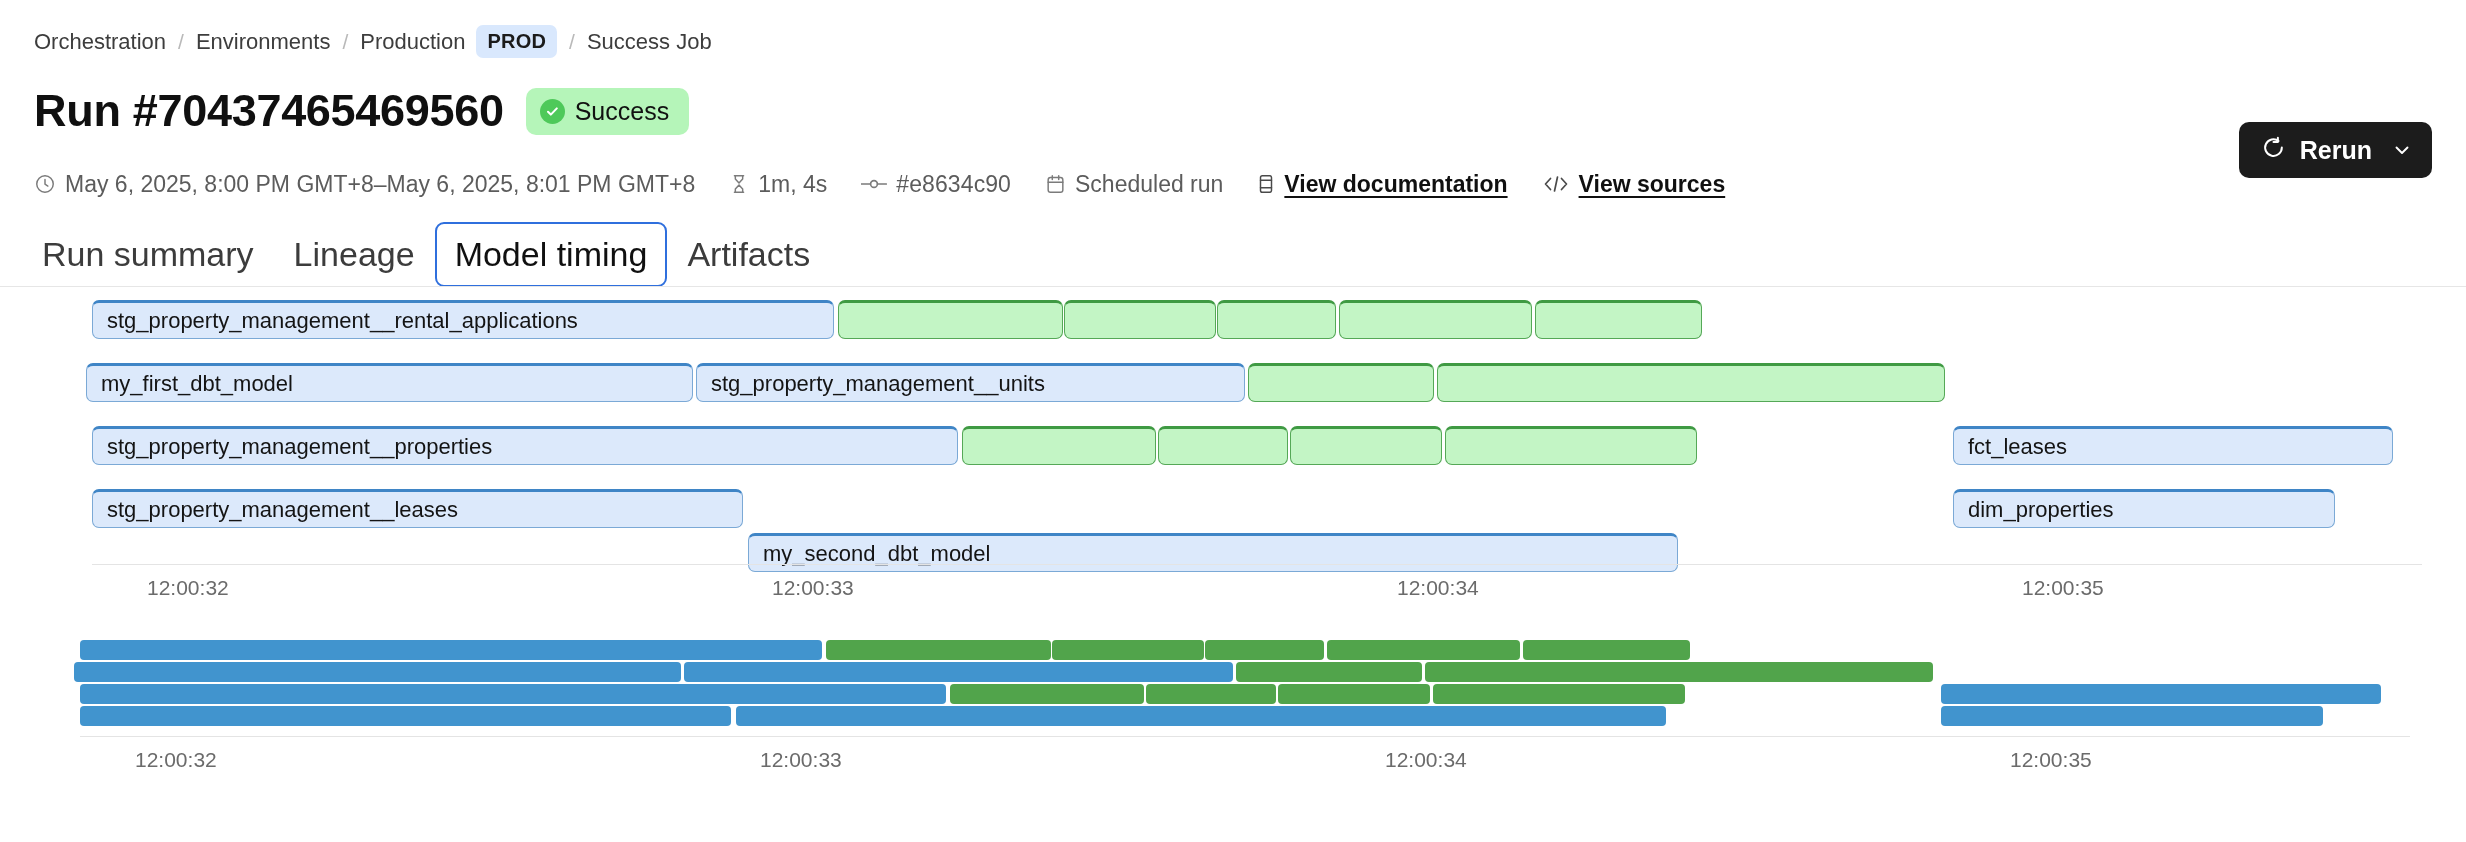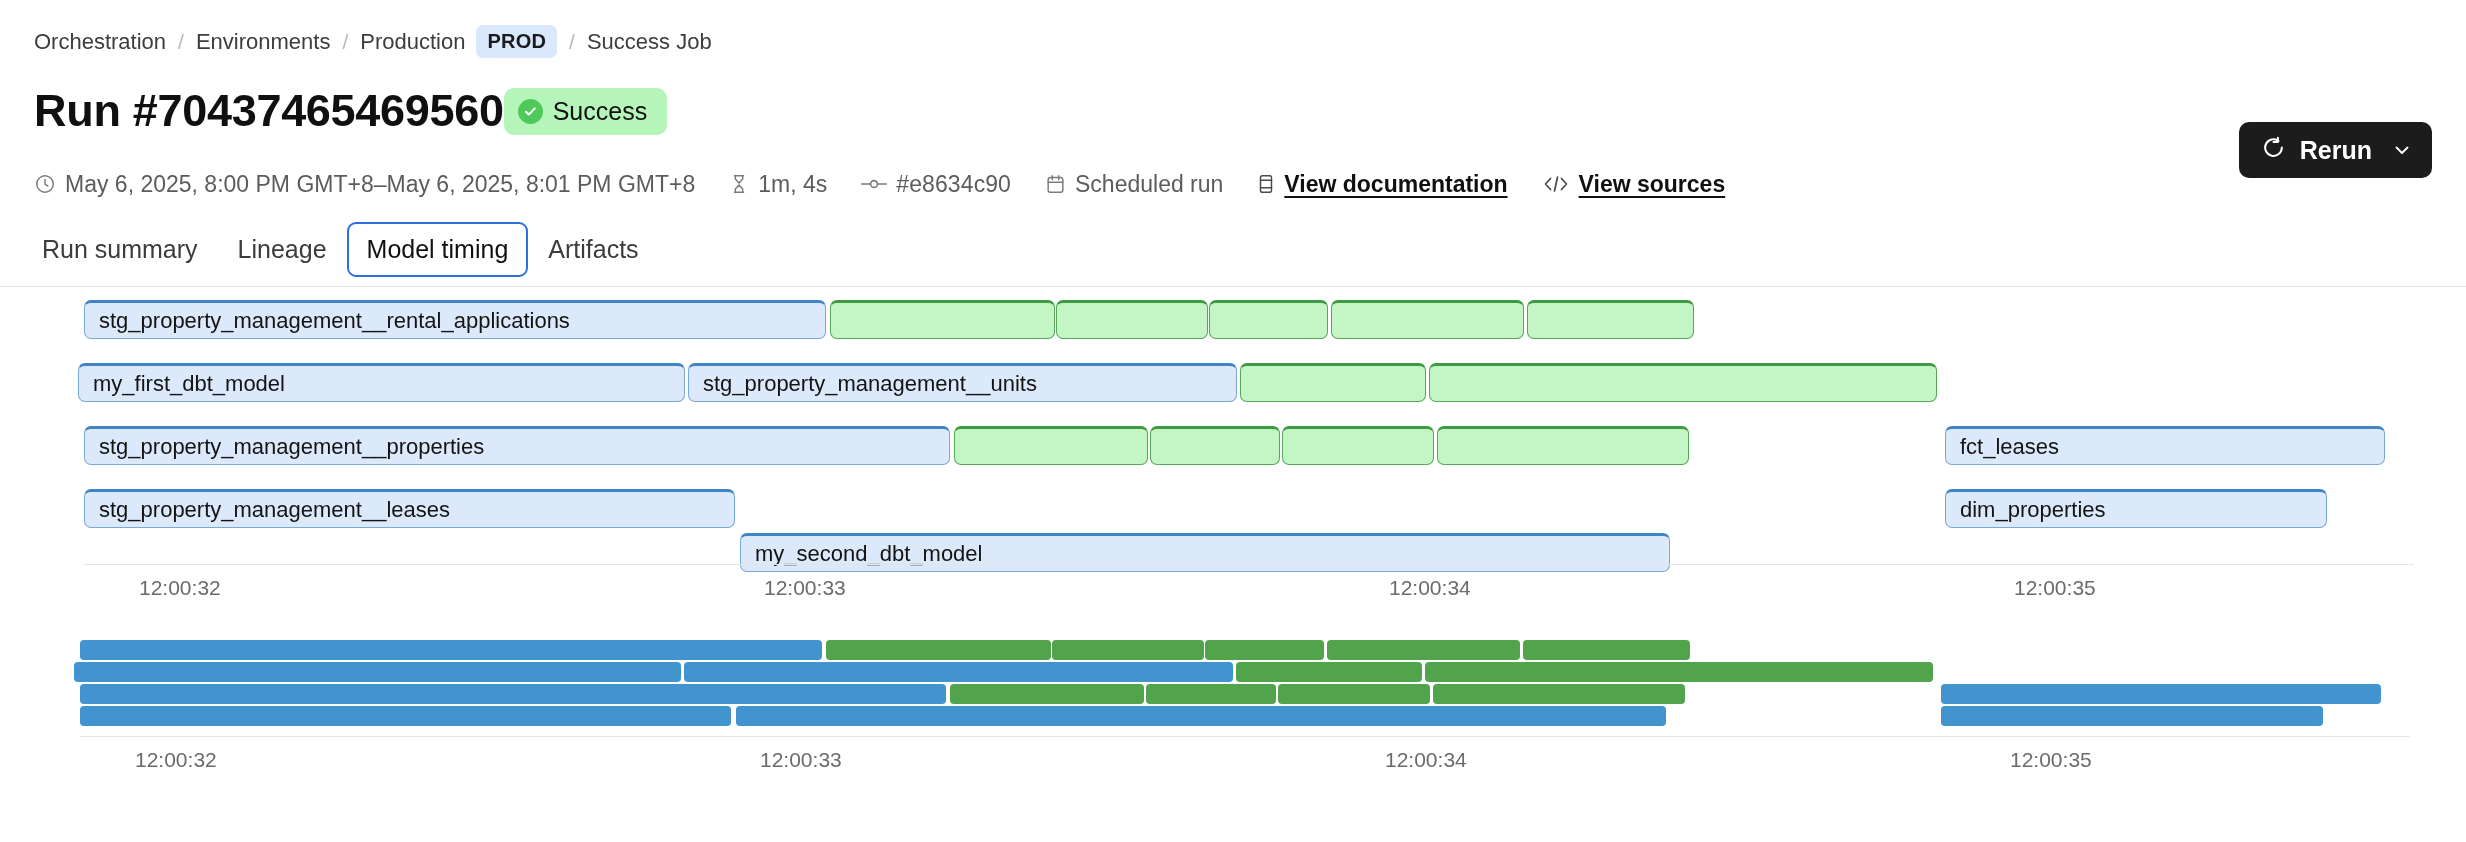--- a/index.html
+++ b/index.html
@@ -45,20 +45,21 @@
     letter-spacing: -0.3px;
     line-height: 52px;
     color: #101010;
     white-space: nowrap;
   }
   .status-badge {
     display: flex; align-items: center; gap: 10px;
     background: #b5f5b9;
     border-radius: 10px;
     padding: 9px 20px 9px 14px;
+    margin-left: 22px;
     font-size: 25px;
     font-weight: 500;
     color: #111;
     white-space: nowrap;
   }
   .check-circle {
     width: 25px; height: 25px; border-radius: 50%;
     background: #4ec95a;
     display: flex; align-items: center; justify-content: center;
     flex: none;
@@ -103,21 +104,21 @@
   }
   .rerun-btn .caret { margin-left: 6px; display: flex; align-items: center; }
 
   
   .tabs {
     position: absolute;
     left: 22px; top: 222px;
     display: flex; align-items: center; gap: 0;
   }
   .tab {
-    font-size: 25px;
+    font-size: 34px;
     color: #3c3c3c;
     padding: 11px 18px;
     border-radius: 9px;
     white-space: nowrap;
     cursor: pointer;
     border: 2px solid transparent;
     background: transparent;
   }
   .tab.active {
     color: #101010;
@@ -125,21 +126,21 @@
     background: #ffffff;
   }
   .tabs-rule {
     position: absolute;
     left: 0; top: 286px;
     width: 2466px; height: 1px;
     background: #e6e6e6;
   }
 
   
-  .gantt { position: absolute; left: 4px; top: 300px; width: 2158px; }
+  .gantt { position: absolute; left: 12px; top: 300px; width: 2158px; }
   .grow { position: relative; height: 63px; }
   .gbar {
     position: absolute; top: 0;
     height: 39px;
     border-radius: 7px;
     display: flex; align-items: center;
     overflow: hidden;
   }
   .gbar.blue {
     background: #dce9fb;

